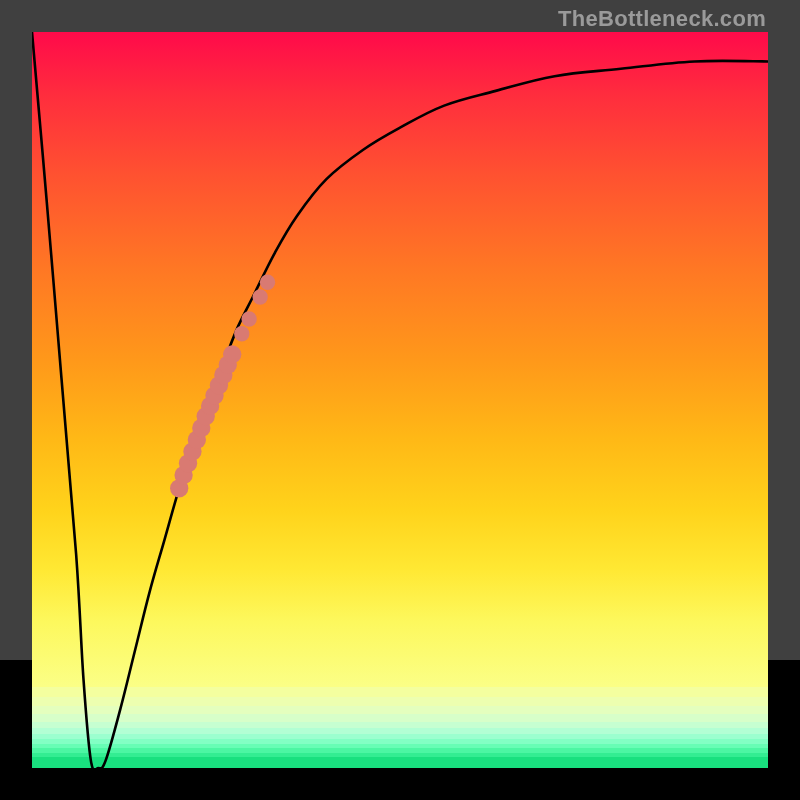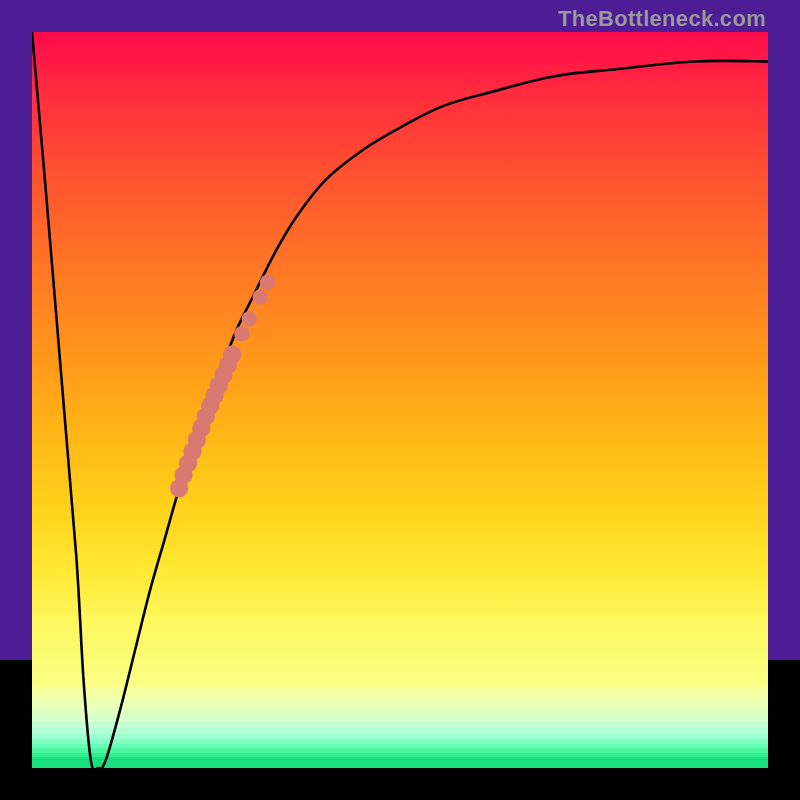--- a/index.html
+++ b/index.html
@@ -8,21 +8,21 @@
     width: 800px;
     height: 800px;
     overflow: hidden;
     background: #000;
     font-family: Arial, Helvetica, sans-serif;
   }
   .frame {
     position: relative;
     width: 800px;
     height: 660px;
-    background: #4c1d95;
+    background: #404040;
     text-decoration: underline;
   }
   .plot-area {
     position: absolute;
     left: 32px;
     top: 32px;
     width: 736px;
     height: 736px;
     overflow: hidden;
   }

